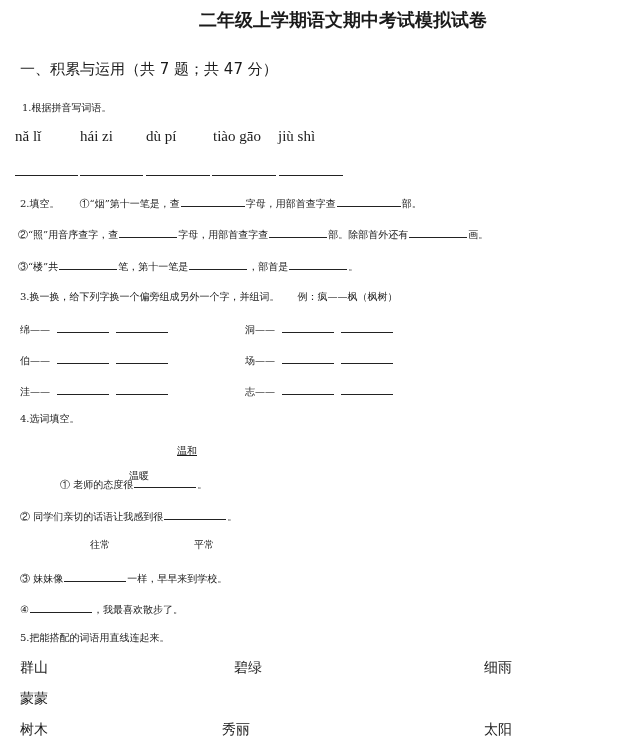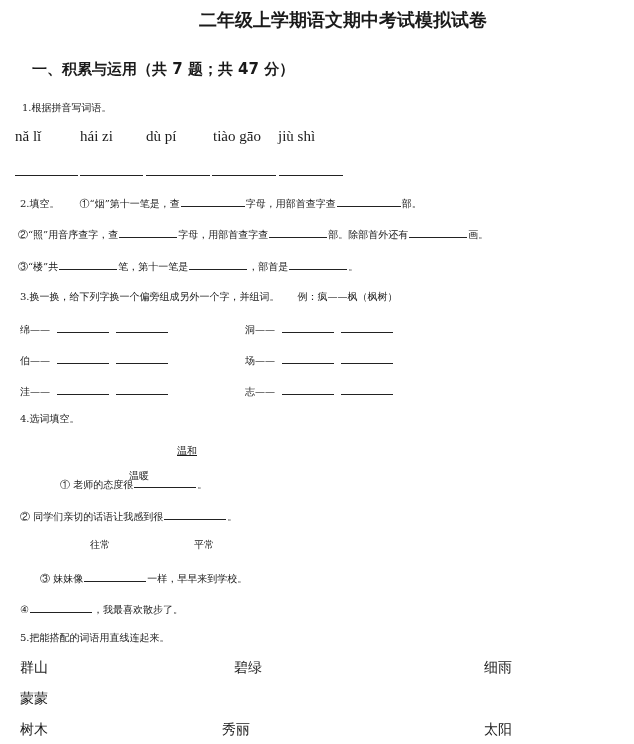--- a/index.html
+++ b/index.html
@@ -8,21 +8,21 @@
     font-family: "DejaVu Serif", "Liberation Serif", serif;
     color: #1a1a1a;
   }
   .abs { position: absolute; white-space: nowrap; }
   .title {
     left: 0; width: 634px; top: 8px; text-align: center;
     font-size: 18px; font-weight: bold; padding-left: 52px; box-sizing: border-box;
     font-family: "DejaVu Sans", "Liberation Sans", sans-serif;
   }
   .section {
-    left: 32px; top: 60px; font-size: 15px; font-weight: bold;
+    left: 20px; top: 60px; font-size: 15px; font-weight: normal;
     font-family: "DejaVu Sans", "Liberation Sans", sans-serif;
   }
   .line { font-size: 10px; line-height: 20px; }
   .blank {
     display: inline-block; border-bottom: 1px solid #222; height: 14px;
     vertical-align: baseline; margin: 0 1px;
   }
   .pinyin { font-family: "Liberation Serif", "DejaVu Serif", serif; font-size: 15px; }
   .pinyin span { position: absolute; }
   .long-line {
@@ -87,21 +87,21 @@
 <div class="abs line" style="left:90px; top:466px;margin-left:39px;">温暖</div>
 <div class="abs line" style="left:177px; top:441px;text-decoration:underline;">温和</div>
 <div class="abs line" style="left:20px; top:473px;margin-left:40px;">
   <span>① 老师的态度很</span><span class="blank" style="width:62px;"></span><span>。</span>
 </div>
 <div class="abs line" style="left:20px; top:505px;">
   <span>② 同学们亲切的话语让我感到很</span><span class="blank" style="width:62px;"></span><span>。</span>
 </div>
 <div class="abs line" style="left:90px; top:535px;">往常</div>
 <div class="abs line" style="left:194px; top:535px;">平常</div>
-<div class="abs line" style="left:20px; top:567px;margin-left:20px;">
+<div class="abs line" style="left:20px; top:567px;">
   <span>③ 妹妹像</span><span class="blank" style="width:62px;"></span><span>一样，早早来到学校。</span>
 </div>
 <div class="abs line" style="left:20px; top:598px;">
   <span>④</span><span class="blank" style="width:62px;"></span><span>，我最喜欢散步了。</span>
 </div>
 
 <div class="abs line" style="left:20px; top:628px;">5.把能搭配的词语用直线连起来。</div>
 <div class="abs word" style="left:20px; top:659px;">群山</div>
 <div class="abs word" style="left:222px; top:659px;margin-left:12px;">碧绿</div>
 <div class="abs word" style="left:484px; top:659px;">细雨</div>

